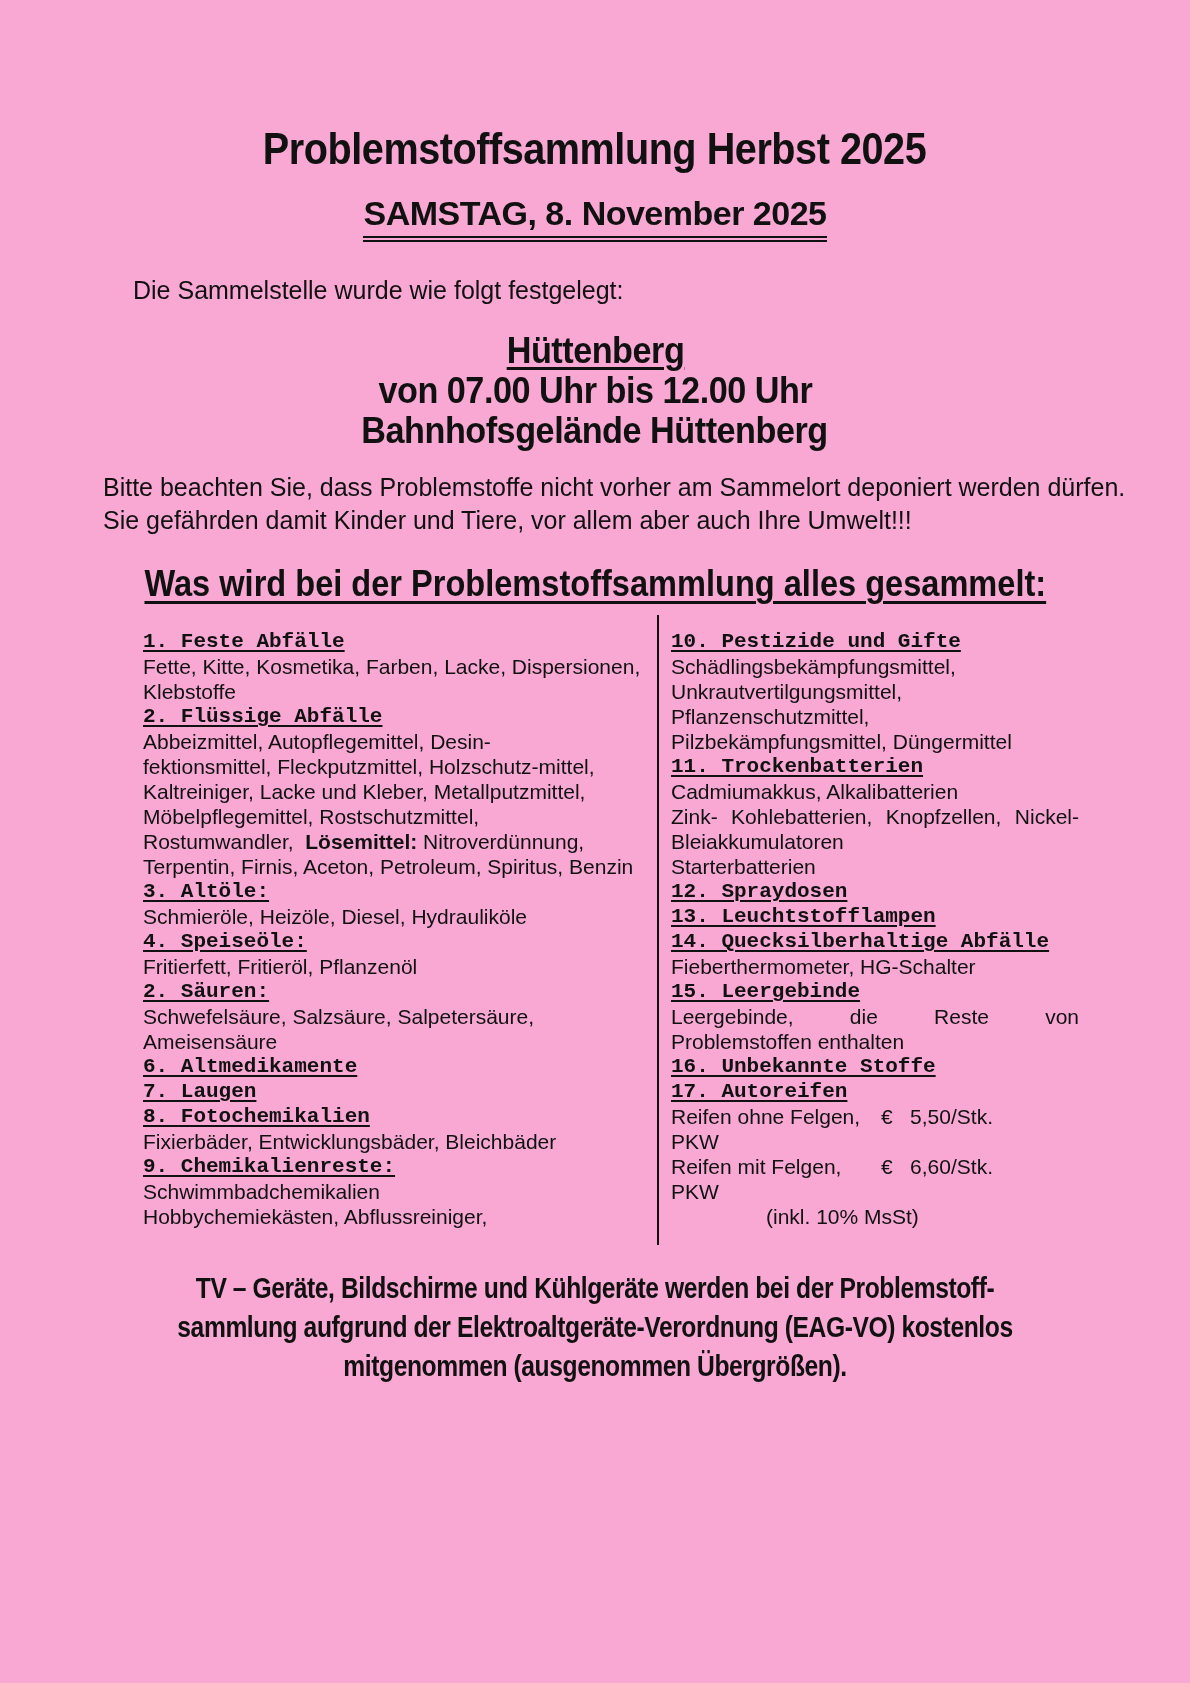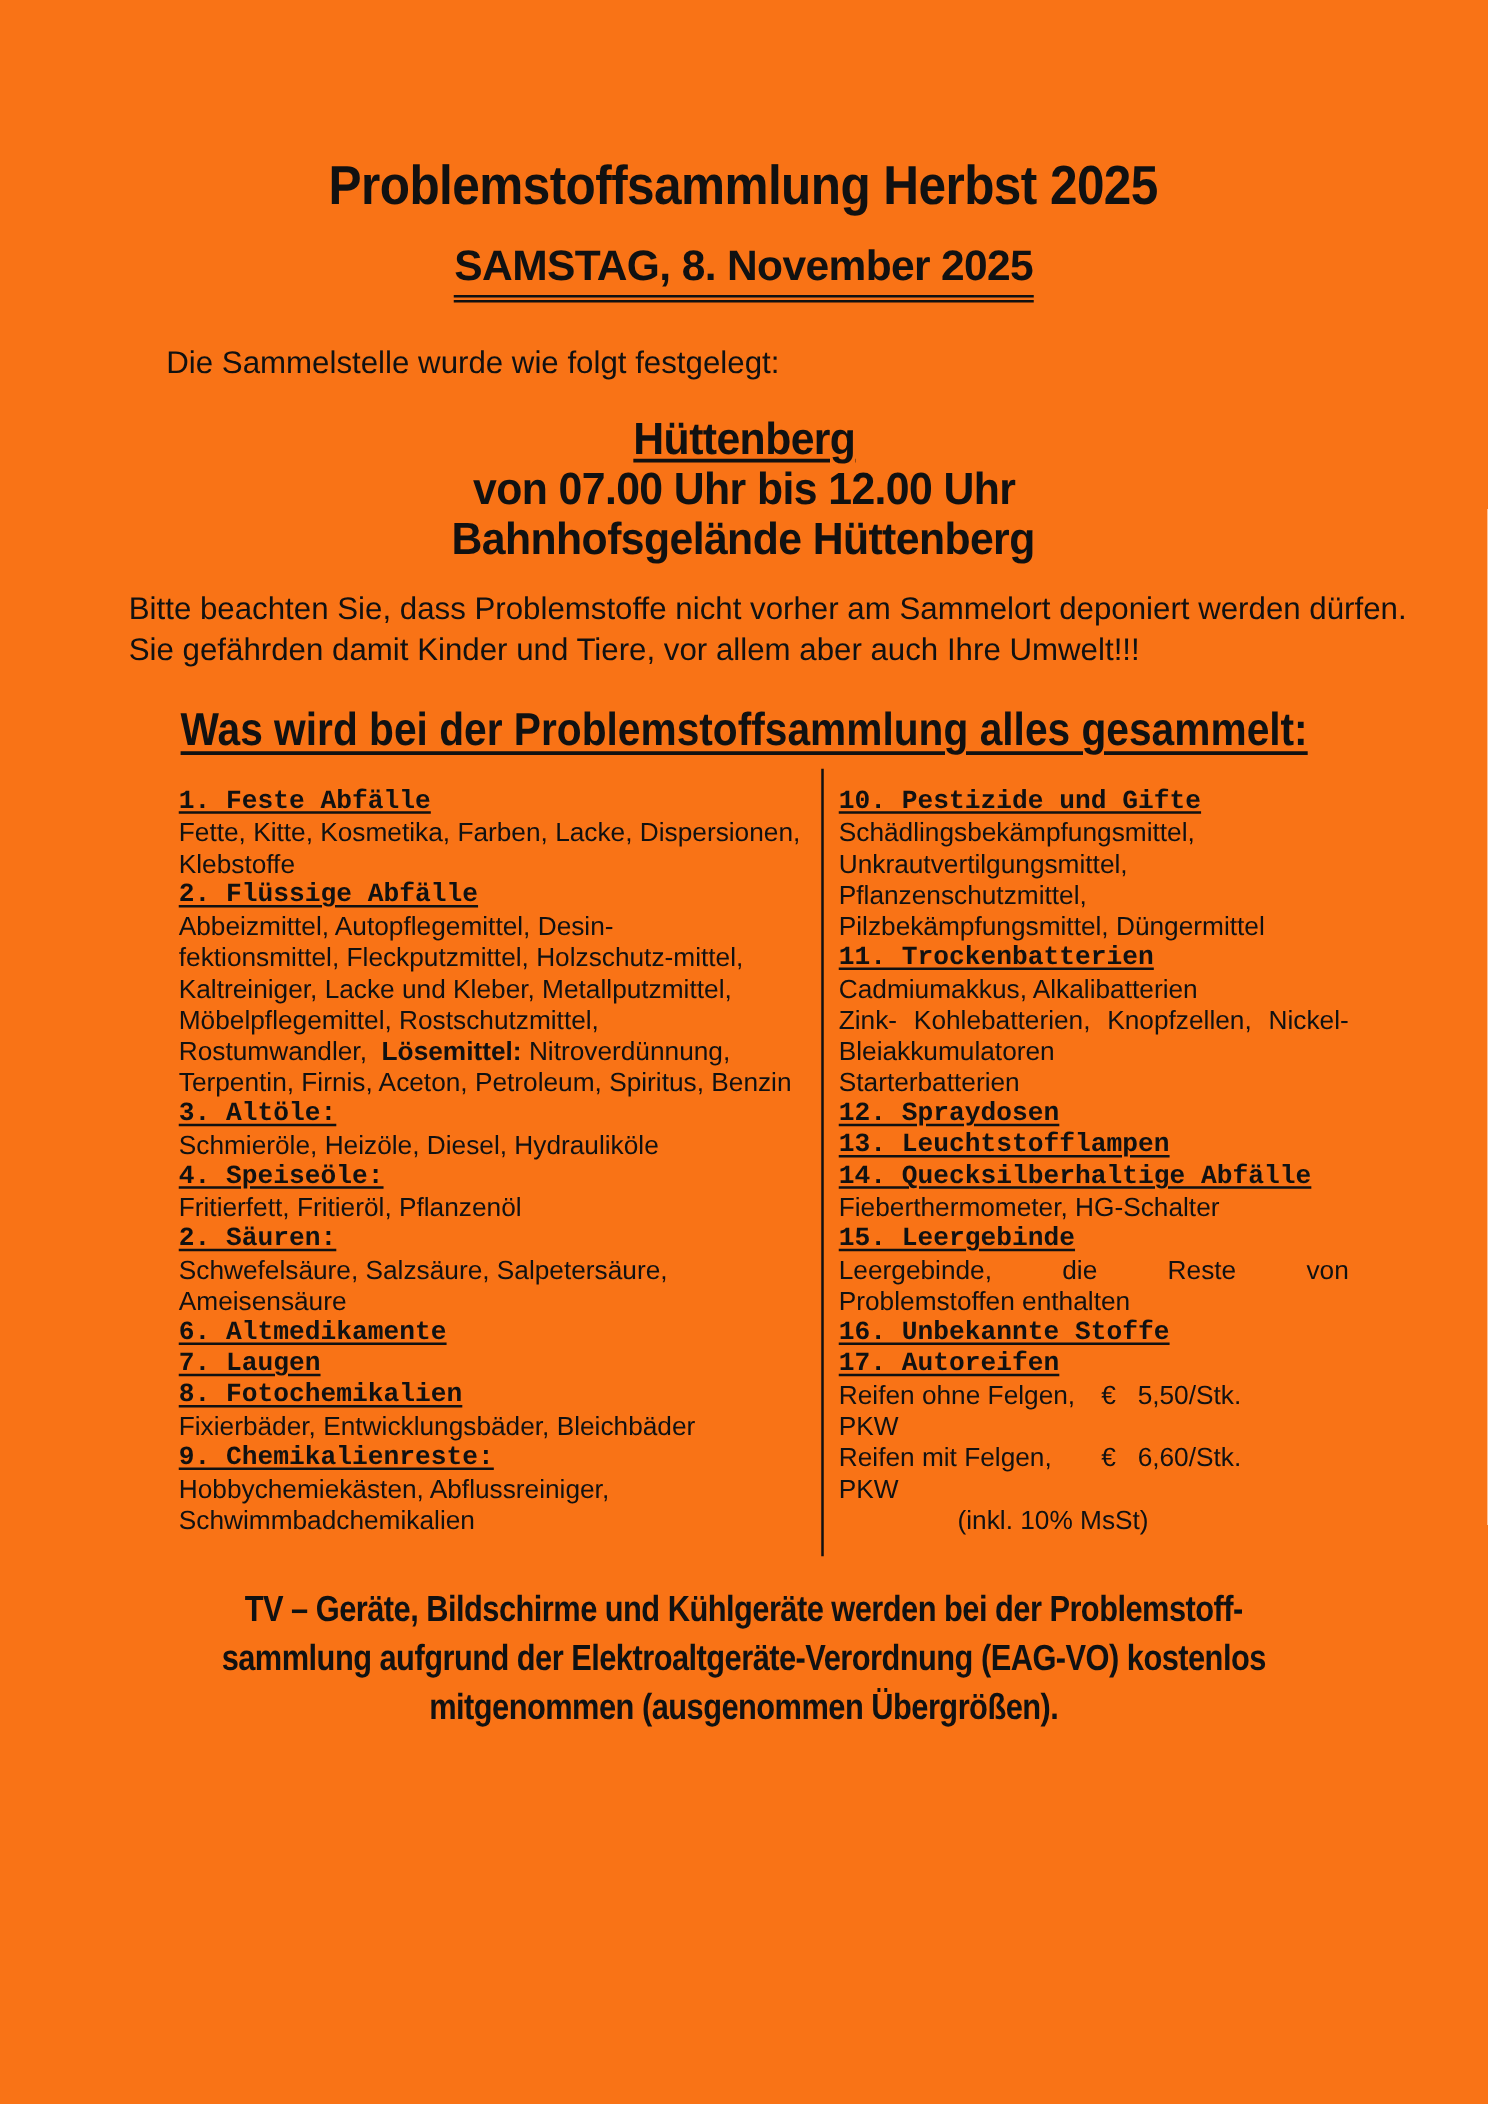--- a/index.html
+++ b/index.html
@@ -1,19 +1,19 @@
 <!DOCTYPE html>
 <html lang="de"><head>
 <meta charset="utf-8">
 <style>
   html,body{margin:0;padding:0;background:#ffffff;}
   .page{
     position:relative;
     width:1190px;height:1683px;
-    background:#f97316;
+    background:#f9a8d4;
     color:#111;
     font-family:"Liberation Sans",sans-serif;
     overflow:hidden;
   }
   .squeeze{display:inline-block;transform:scaleX(.9);transform-origin:center;}
 
   .title{padding-top:126px;text-align:center;font-weight:700;font-size:44px;line-height:1.05;letter-spacing:-.5px;}
 
   .date-row{margin-top:22px;text-align:center;}
   .date-text{
@@ -121,22 +121,22 @@
         </div>
         <div class="item">
           <div class="item-heading"><span class="hu">7. Laugen</span></div>
         </div>
         <div class="item">
           <div class="item-heading"><span class="hu">8. Fotochemikalien</span></div>
           <div class="item-line"><span>Fixierbäder, Entwicklungsbäder, Bleichbäder</span></div>
         </div>
         <div class="item">
           <div class="item-heading"><span class="hu">9. Chemikalienreste:</span></div>
+          <div class="item-line"><span>Schwimmbadchemikalien</span></div>
           <div class="item-line"><span>Hobbychemiekästen, Abflussreiniger,</span></div>
-          <div class="item-line"><span>Schwimmbadchemikalien</span></div>
         </div>
       </div>
     <div class="divider"></div>
     <div class="col-right" id="col-right">
         <div class="item">
           <div class="item-heading"><span class="hu">10. Pestizide und Gifte</span></div>
           <div class="item-line"><span>Schädlingsbekämpfungsmittel,</span></div>
           <div class="item-line"><span>Unkrautvertilgungsmittel,</span></div>
           <div class="item-line"><span>Pflanzenschutzmittel,</span></div>
           <div class="item-line"><span>Pilzbekämpfungsmittel, Düngermittel</span></div>

